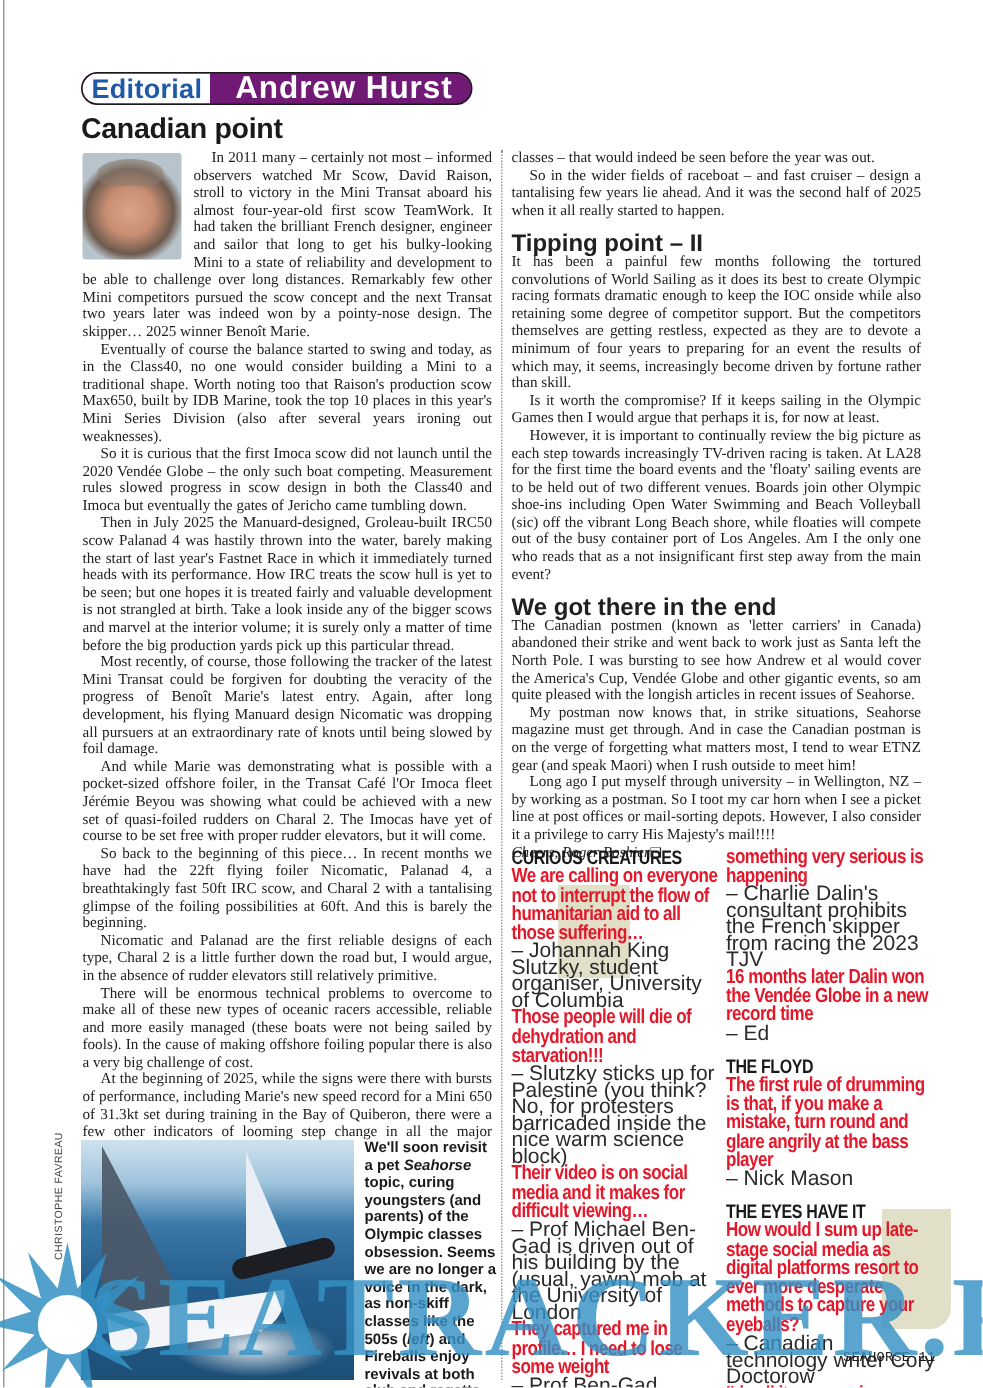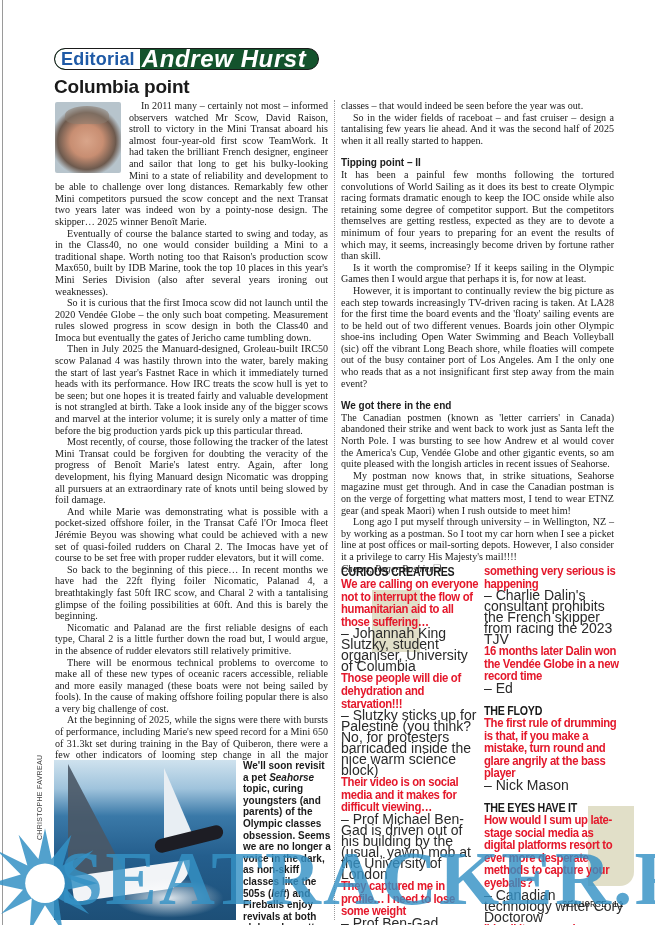--- a/index.html
+++ b/index.html
@@ -1,38 +1,38 @@
 <!DOCTYPE html>
 <html><head>
 <meta charset="utf-8">
 <style>
   * { box-sizing: border-box; margin: 0; padding: 0; }
   html, body { width: 655px; height: 925px; background: #ffffff; overflow: hidden; }
   body { position: relative; font-family: "Liberation Sans", sans-serif; color: #1e1e1e; }
 
   .left-rule { position: absolute; left: 2px; top: 0; width: 1px; height: 925px; background: #9a9a9a; }
 
-  .header-pill { position: absolute; left: 54px; top: 48px; height: 22px; display: flex; align-items: center; border: 1.5px solid #1a1a1a; border-radius: 11px; overflow: hidden; background: #14532d; }
+  .header-pill { position: absolute; left: 54px; top: 48px; height: 22px; display: flex; align-items: center; border: 1.5px solid #1a1a1a; border-radius: 11px; overflow: hidden; background: #701a75; }
   .pill-editorial { background: #fff; color: #1f5aa6; font-weight: bold; font-size: 18px; padding: 0 5px 0 6px; height: 100%; line-height: 20px; letter-spacing: 0.2px; border-radius: 10px 0 0 10px; }
-  .pill-author { color: #fff; font-weight: bold; font-size: 24px; padding: 0 12px 0 2px; line-height: 20px; letter-spacing: 0.6px; font-style: italic; }
+  .pill-author { color: #fff; font-weight: bold; font-size: 21px; padding: 0 12px 0 17px; line-height: 20px; letter-spacing: 0.6px; }
 
   .title { position: absolute; left: 54px; top: 76px; font-size: 19px; color: #1a1a1a; letter-spacing: -0.2px; }
 
   .col { position: absolute; font-family: "Liberation Serif", serif; font-size: 10.1px; line-height: 11.6px; text-align: justify; color: #202020; }
   .col p { text-indent: 12px; }
   .col p.noindent { text-indent: 0; }
   .col-left { left: 55px; top: 100px; width: 273px; }
   .col-right { left: 341px; top: 100px; width: 273px; }
   .col-divider { position: absolute; left: 334px; top: 100px; width: 0; height: 820px; border-left: 1px dotted #999; }
 
   .portrait { float: left; width: 66px; height: 71px; margin: 2px 8px 2px 0; border-radius: 2px;
     background: radial-gradient(ellipse 55% 50% at 48% 55%, #d9a58a 0%, #c88e72 45%, #6d5a4e 80%, #b7c4cc 100%); position: relative; overflow: hidden; }
   .portrait::after { content: ""; position: absolute; left: 10px; top: 4px; width: 44px; height: 18px; border-radius: 50% 50% 30% 30%; background: #8b7b70; opacity: .55; }
 
-  .subhead { font-family: "Liberation Sans", sans-serif; font-weight: bold; font-size: 10px; margin-top: 11px; text-indent: 0 !important; }
+  .subhead { font-family: "Liberation Sans", sans-serif; font-weight: bold; font-size: 16px; margin-top: 11px; text-indent: 0 !important; }
   .sign { display: flex; font-style: italic; text-indent: 0 !important; }
   .endmark { font-style: normal; font-size: 9px; }
 
   .photo { position: absolute; left: 54px; top: 760px; width: 182px; height: 160px; overflow: hidden;
     background: linear-gradient(180deg, #cfe2ee 0%, #9fc3dc 18%, #3a79a8 35%, #245e8d 60%, #1d4f77 100%); }
   .sail1 { position: absolute; left: 14px; top: 4px; width: 0; height: 0; border-left: 0 solid transparent; border-right: 62px solid transparent; border-bottom: 118px solid #4a5866; opacity: .9; }
   .sail2 { position: absolute; left: 110px; top: 8px; width: 0; height: 0; border-right: 30px solid transparent; border-bottom: 70px solid #e8eef3; }
   .hull { position: absolute; left: 18px; top: 108px; width: 120px; height: 26px; background: #f2f4f7; border-radius: 0 0 60px 10px; transform: rotate(-8deg); }
   .spray { position: absolute; left: 60px; top: 118px; width: 110px; height: 40px; background: radial-gradient(ellipse at center, rgba(255,255,255,.85), rgba(255,255,255,0) 70%); }
   .crew { position: absolute; left: 100px; top: 72px; width: 70px; height: 14px; background: #1d1d24; border-radius: 7px; transform: rotate(-14deg); }
@@ -61,21 +61,21 @@
 </head>
 <body>
 
 <div class="left-rule"></div>
 
 <div class="header-pill">
   <span class="pill-editorial">Editorial</span>
   <span class="pill-author">Andrew Hurst</span>
 </div>
 
-<h1 class="title">Columbia point</h1>
+<h1 class="title">Canadian point</h1>
 
 <div class="col col-left">
   <div class="portrait"></div>
   <p>In 2011 many – certainly not most – informed observers watched Mr Scow, David Raison, stroll to victory in the Mini Transat aboard his almost four-year-old first scow TeamWork. It had taken the brilliant French designer, engineer and sailor that long to get his bulky-looking Mini to a state of reliability and development to be able to challenge over long distances. Remarkably few other Mini competitors pursued the scow concept and the next Transat two years later was indeed won by a pointy-nose design. The skipper… 2025 winner Benoît Marie.</p>
   <p>Eventually of course the balance started to swing and today, as in the Class40, no one would consider building a Mini to a traditional shape. Worth noting too that Raison's production scow Max650, built by IDB Marine, took the top 10 places in this year's Mini Series Division (also after several years ironing out weaknesses).</p>
   <p>So it is curious that the first Imoca scow did not launch until the 2020 Vendée Globe – the only such boat competing. Measurement rules slowed progress in scow design in both the Class40 and Imoca but eventually the gates of Jericho came tumbling down.</p>
   <p>Then in July 2025 the Manuard-designed, Groleau-built IRC50 scow Palanad 4 was hastily thrown into the water, barely making the start of last year's Fastnet Race in which it immediately turned heads with its performance. How IRC treats the scow hull is yet to be seen; but one hopes it is treated fairly and valuable development is not strangled at birth. Take a look inside any of the bigger scows and marvel at the interior volume; it is surely only a matter of time before the big production yards pick up this particular thread.</p>
   <p>Most recently, of course, those following the tracker of the latest Mini Transat could be forgiven for doubting the veracity of the progress of Benoît Marie's latest entry. Again, after long development, his flying Manuard design Nicomatic was dropping all pursuers at an extraordinary rate of knots until being slowed by foil damage.</p>
   <p>And while Marie was demonstrating what is possible with a pocket-sized offshore foiler, in the Transat Café l'Or Imoca fleet Jérémie Beyou was showing what could be achieved with a new set of quasi-foiled rudders on Charal 2. The Imocas have yet of course to be set free with proper rudder elevators, but it will come.</p>
   <p>So back to the beginning of this piece… In recent months we have had the 22ft flying foiler Nicomatic, Palanad 4, a breathtakingly fast 50ft IRC scow, and Charal 2 with a tantalising glimpse of the foiling possibilities at 60ft. And this is barely the beginning.</p>

